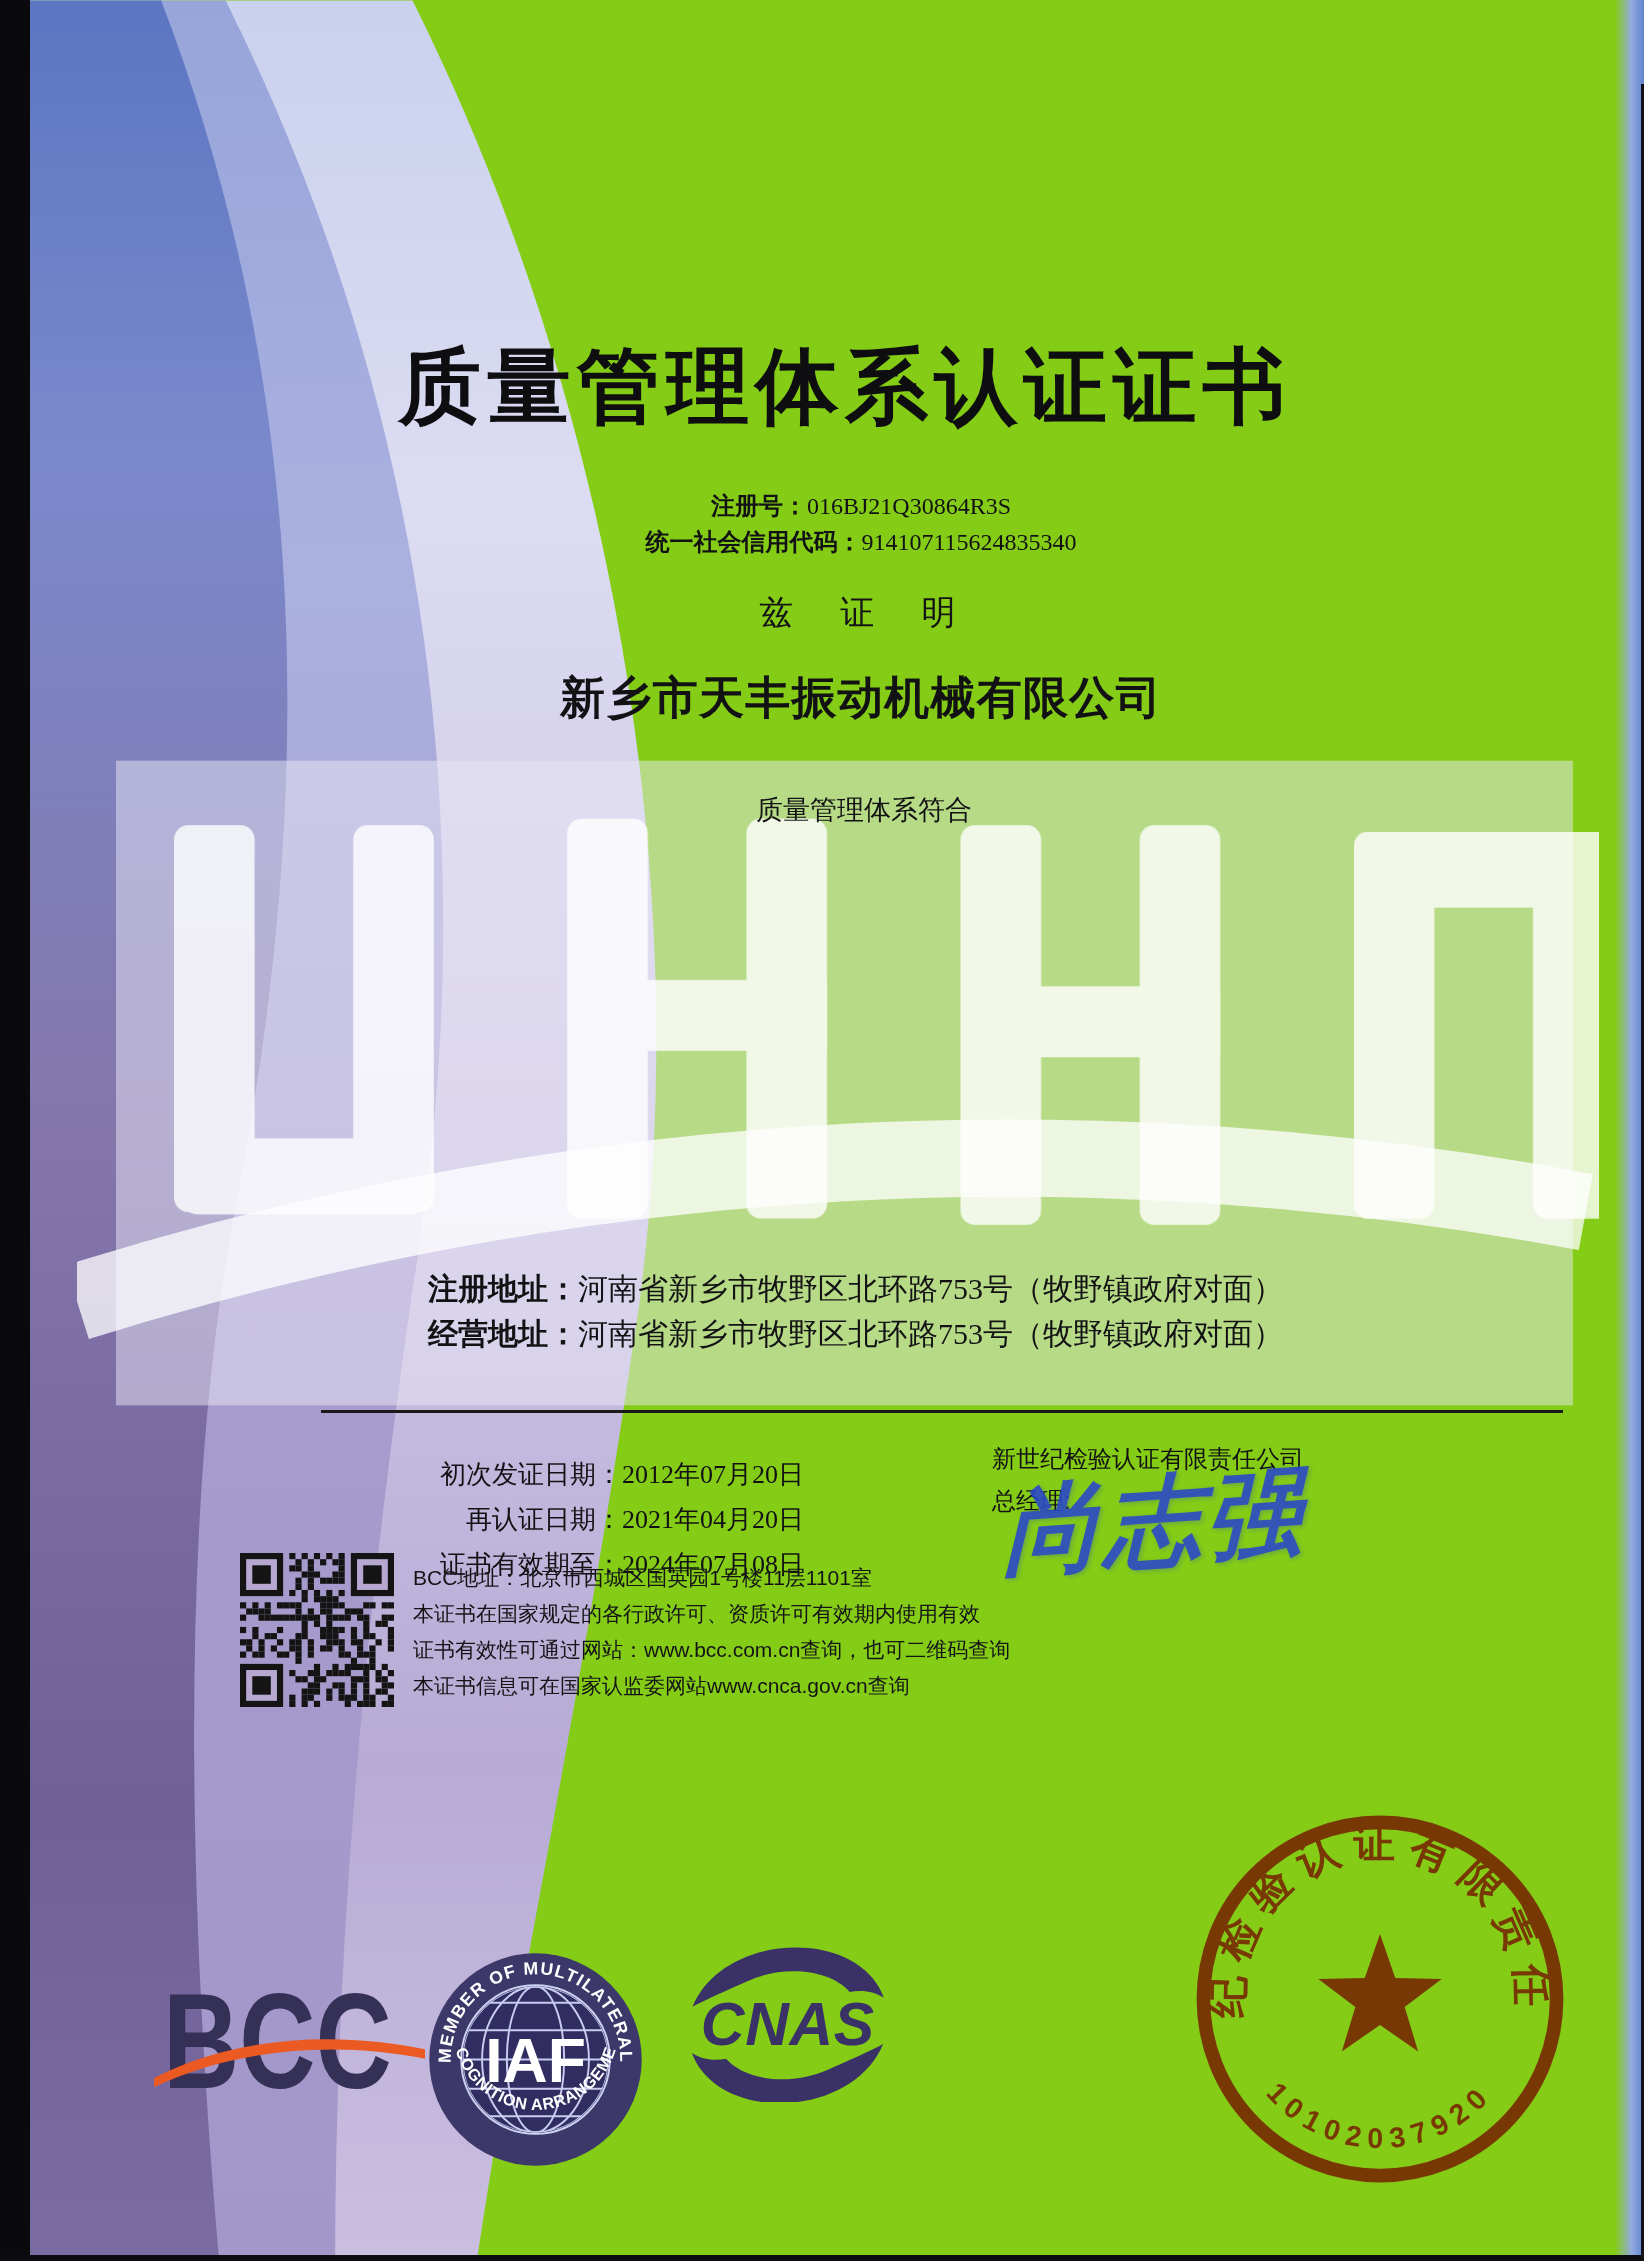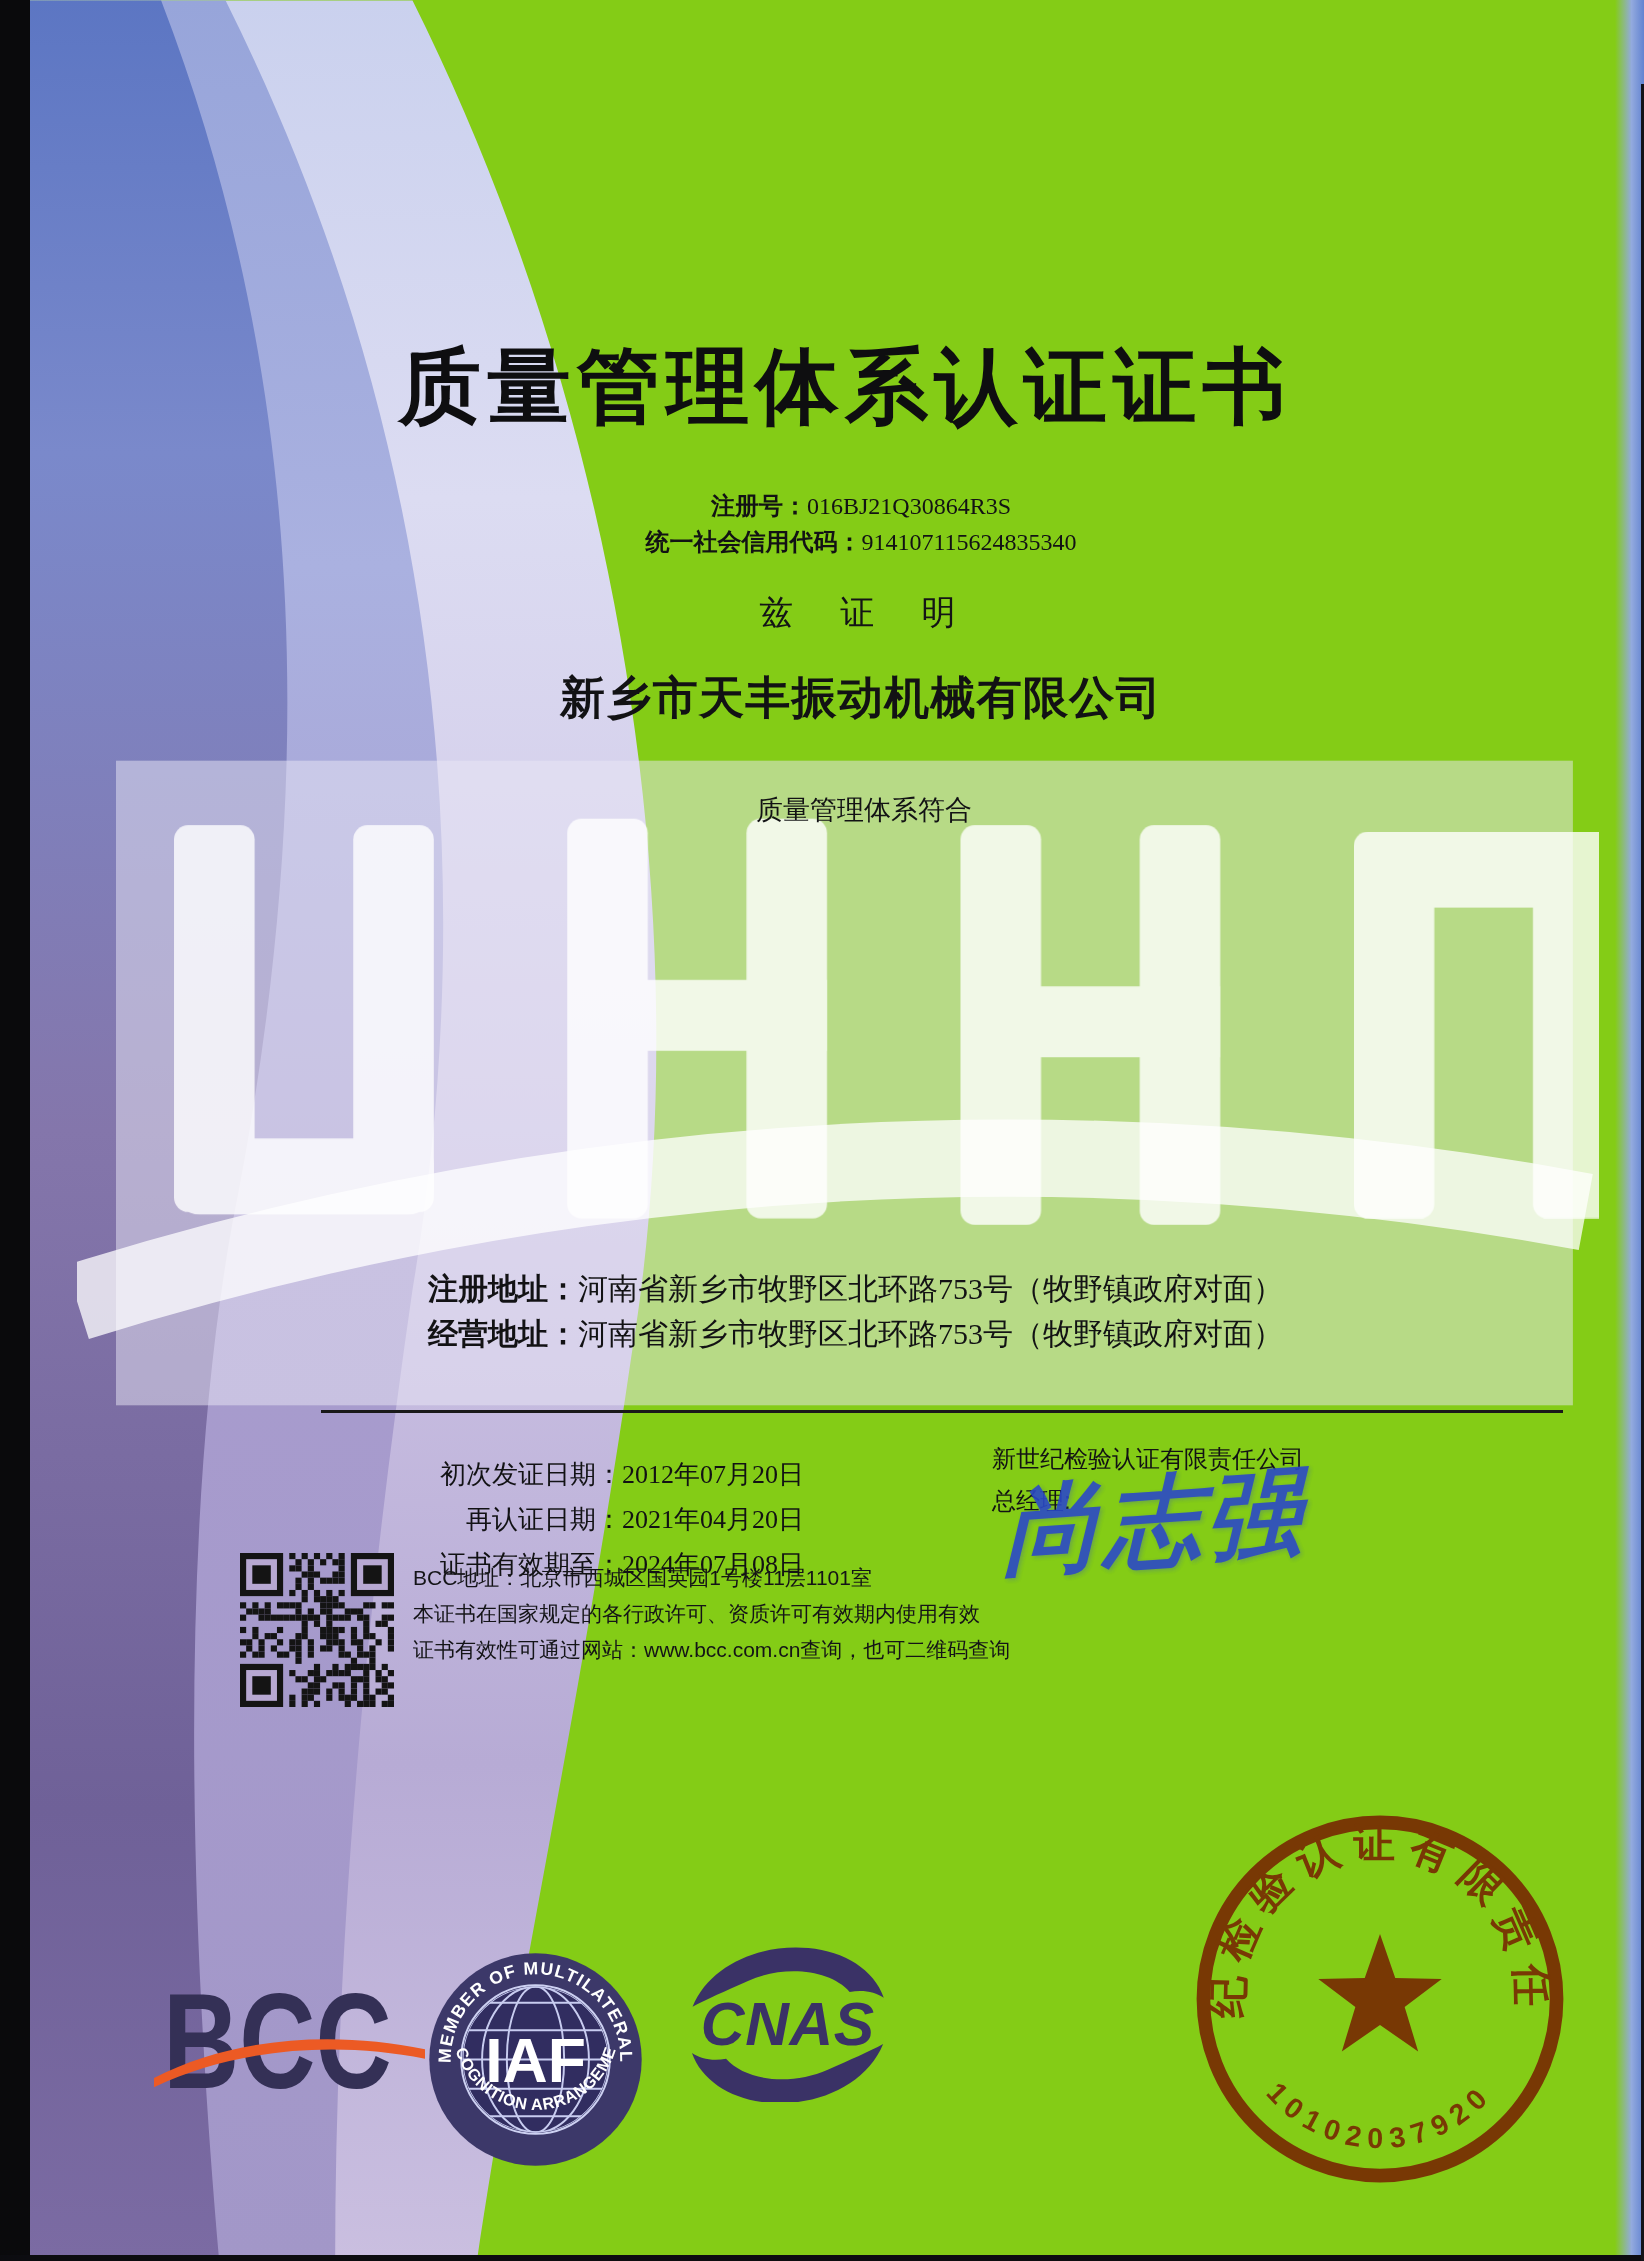--- a/index.html
+++ b/index.html
@@ -370,20 +370,21 @@
       <rect x="20" y="2" width="3" height="3" fill="#141414"></rect>
       <rect x="0" y="18" width="7" height="7" fill="#141414"></rect>
       <rect x="1" y="19" width="5" height="5" fill="#b7a8d2"></rect>
       <rect x="2" y="20" width="3" height="3" fill="#141414"></rect>
     </svg>
 
   <div class="abs content info" style="left:413px;top:1560px;">
     <div>BCC地址：北京市西城区国英园1号楼11层1101室</div>
     <div>本证书在国家规定的各行政许可、资质许可有效期内使用有效</div>
     <div>证书有效性可通过网站：www.bcc.com.cn查询，也可二维码查询</div>
+    <div>本证书信息可在国家认监委网站www.cnca.gov.cn查询</div>
   </div>
 
   <div class="abs content" style="left:163px;top:1975px;width:271px;height:135px;">
     <div class="bcc-text">BCC</div>
     <svg class="abs" style="left:-9px;top:0;" width="271" height="135" viewBox="0 0 420 210">
       <path d="M -4,162 C 120,96 280,86 424,116 L 424,131 C 282,102 124,114 -4,176 Z" fill="#ec5a24"></path>
     </svg>
   </div>
 
   <svg class="abs content" style="left:428px;top:1952px;" width="215" height="215" viewBox="0 0 330 330">

